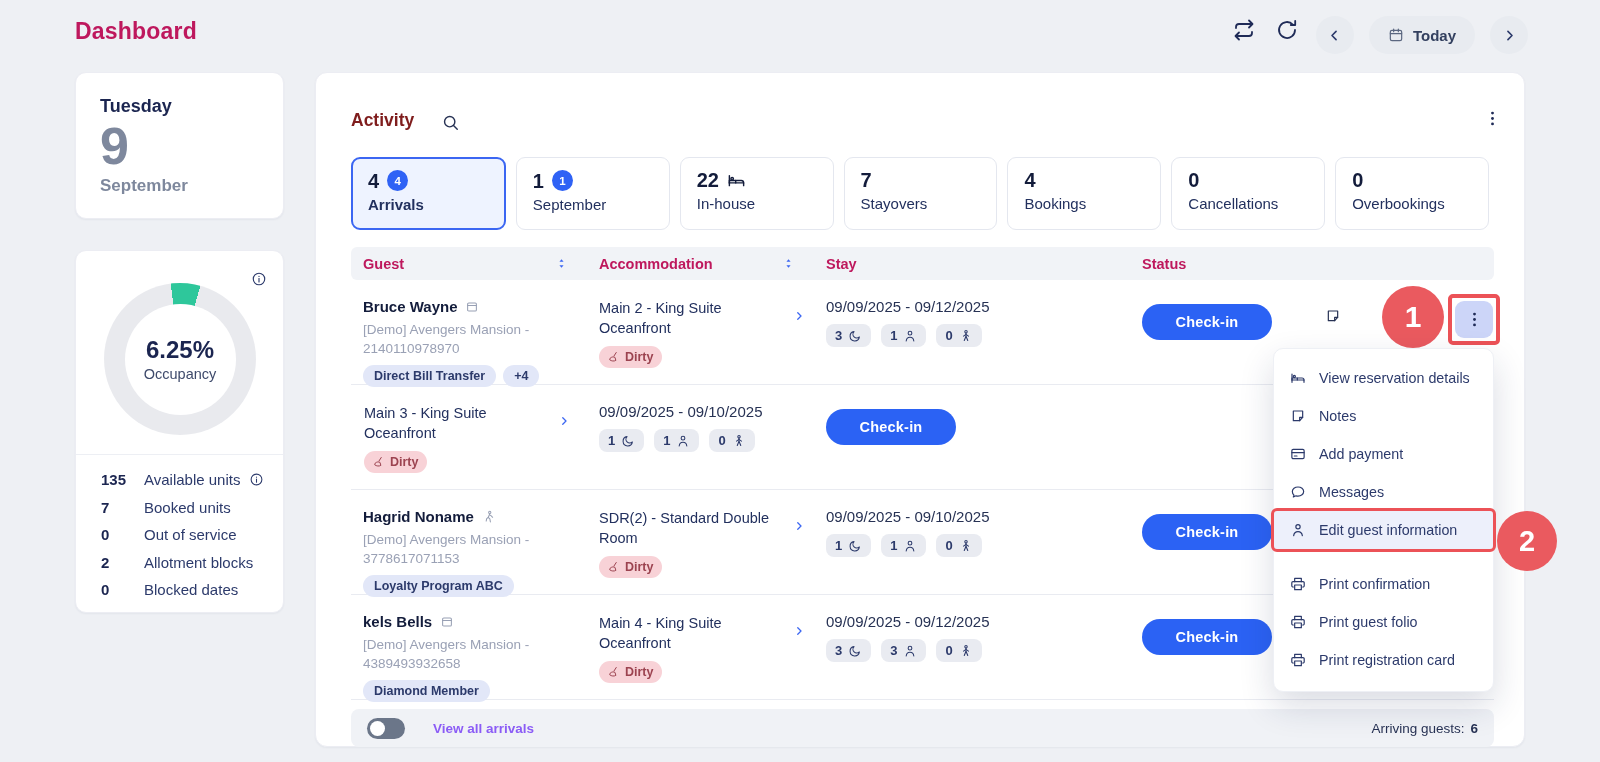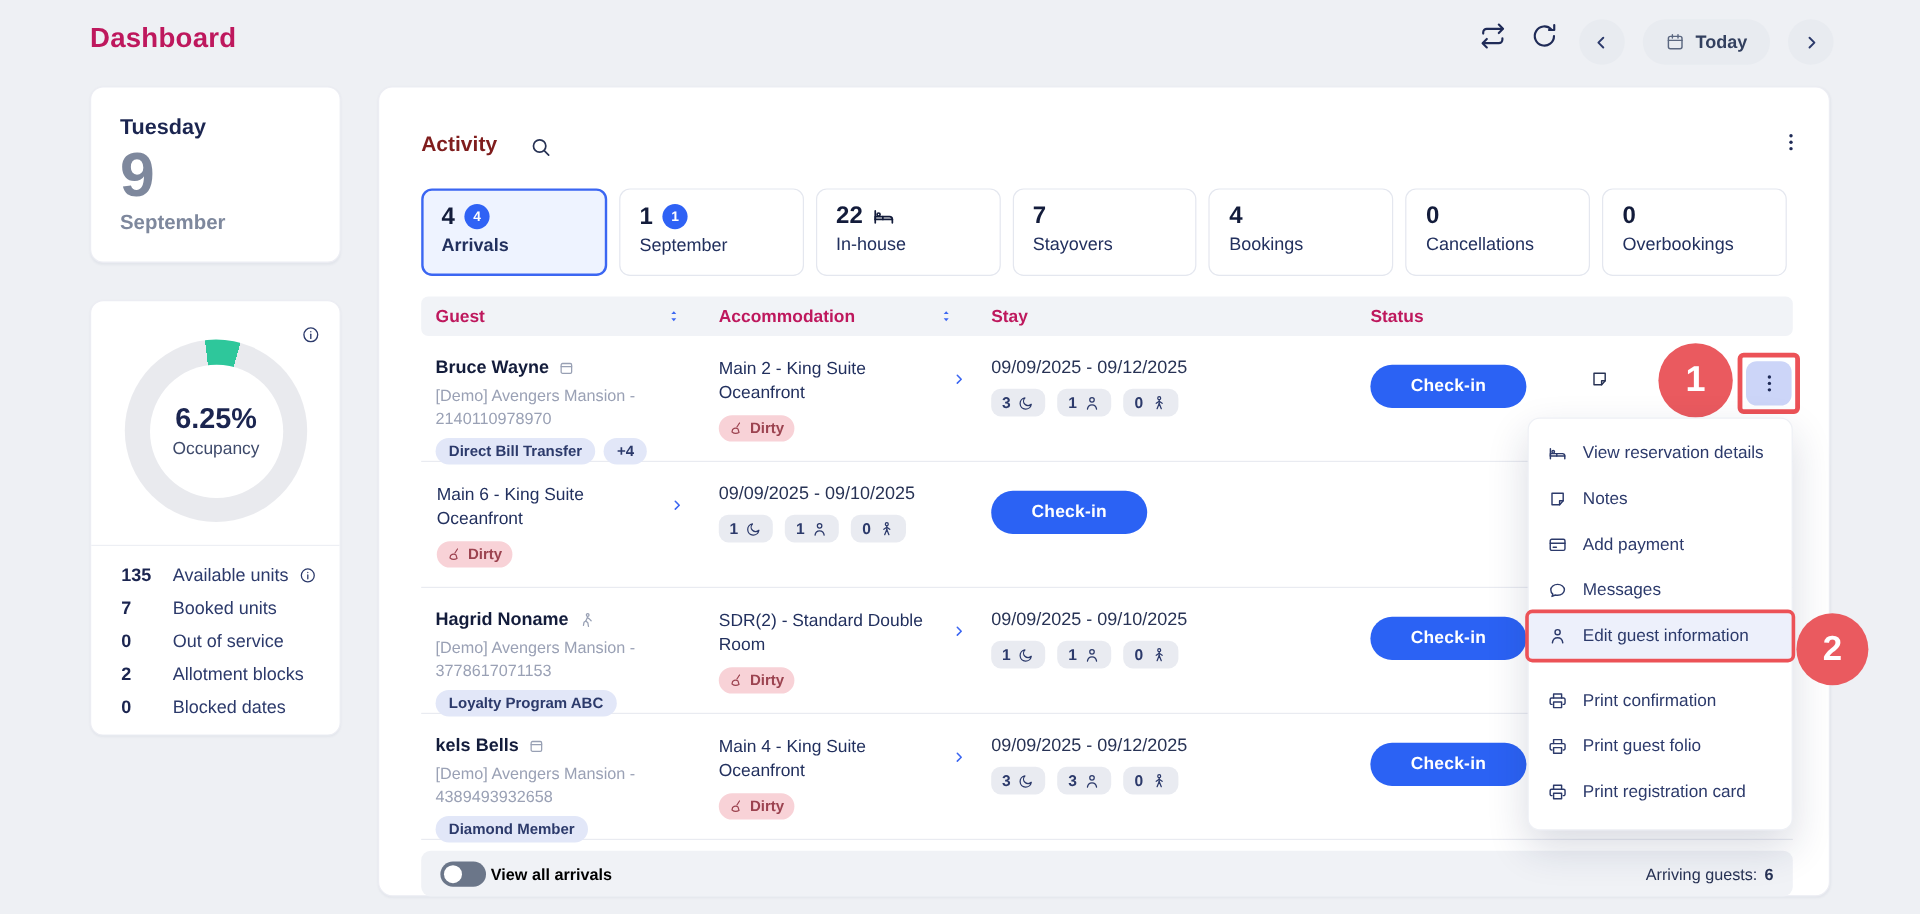--- a/index.html
+++ b/index.html
@@ -112,21 +112,21 @@
   .mi.hl { background:#edf0fb; outline:3px solid #ec5257; border-radius:3px; }
   .mi.grp-gap { margin-top:16px; }
   .circle2 { position:absolute; left:1497px; top:511px; width:60px; height:60px; font-size:29px; z-index:40; }
 
   
   .footerbar { position:absolute; left:35px; top:636px; width:1143px; height:38px; background:#f0f2f6; border-radius:8px;
                display:flex; align-items:center; justify-content:space-between; padding:0 16px; }
   .ftl { display:flex; align-items:center; }
   .toggle { width:38px; height:21px; border-radius:11px; background:#6b7689; position:relative; border:none; cursor:pointer; }
   .knob { position:absolute; left:3px; top:3px; width:15px; height:15px; border-radius:50%; background:#fff; }
-  .toggle-lbl { margin-left:4px; font-size:13.5px; font-weight:700; color:#000000; }
+  .toggle-lbl { margin-left:28px; font-size:13.5px; font-weight:700; color:#8b5cf6; }
   .arriving { font-size:13.5px; color:#273254; }
   .arriving .cnt { font-weight:800; margin-left:6px; }
 </style>
 </head>
 <body>
 
 <h1 class="page-title">Dashboard</h1>
 
 <div class="hdr-controls">
   <button class="plainbtn">
@@ -411,21 +411,21 @@
                     <circle cx="12" cy="12" r="1.8"></circle>
                     <circle cx="12" cy="18.8" r="1.8"></circle>
                   </g>
                 </svg>
               </span>
             </button>
           </div>
         </div>
       </div>
       <div class="trow">
-        <div class="cell accom"><div class="aname">Main 6 - King Suite Oceanfront</div><span class="dirty">
+        <div class="cell accom"><div class="aname">Main 3 - King Suite Oceanfront</div><span class="dirty">
             <span class="ic ic-12">
               <svg viewBox="0 0 24 24" fill="none" stroke="currentColor" stroke-width="2" stroke-linecap="round" stroke-linejoin="round">
                 <path d="M16.5 3l-4.3 6.6"></path>
                 <path d="M5 13.8c2.8-2.3 6.4-2.7 9-1l1.7 6c-3.7 2-8.5 1.6-11.7-.8z"></path>
               </svg>
             </span>
             <span>Dirty</span>
           </span><button class="rowchev"><span class="ic ic-12">
               <svg viewBox="0 0 24 24" fill="none" stroke="currentColor" stroke-width="2.6" stroke-linecap="round" stroke-linejoin="round">
                 <path d="M9.5 5.5L16 12l-6.5 6.5"></path>

